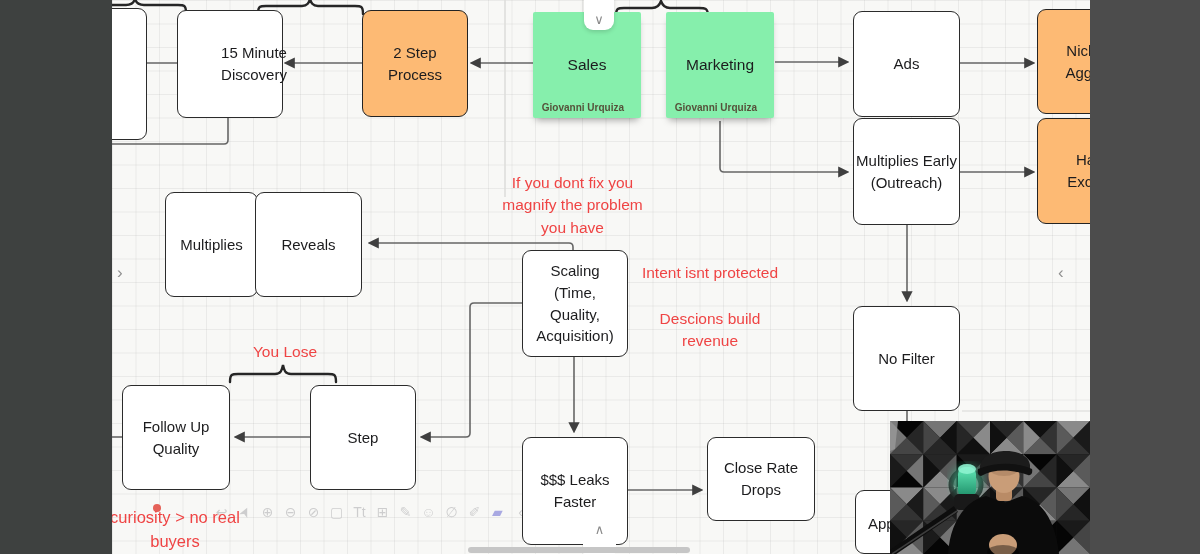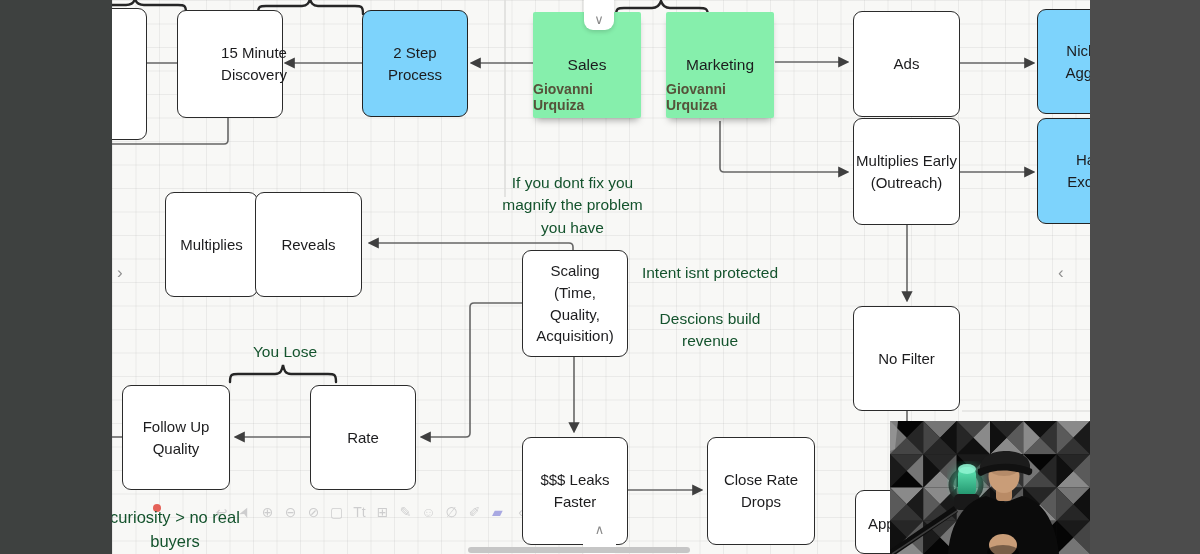--- a/index.html
+++ b/index.html
@@ -6,27 +6,27 @@
   #stage{position:relative;width:1200px;height:554px;overflow:hidden;
          font-family:"Liberation Sans","DejaVu Sans",sans-serif;background:#f8f8f6;}
   #canvas-grid{position:absolute;left:112px;top:0;width:978px;height:554px;background-color:#f8f8f6;
     background-image:linear-gradient(to right,rgba(178,178,178,.20) 1px,transparent 1px),
                      linear-gradient(to bottom,rgba(178,178,178,.20) 1px,transparent 1px);
     background-size:23.5px 23.5px;}
   svg.lines{position:absolute;left:0;top:0;pointer-events:none;}
   .box{position:absolute;background:#fff;border:1.7px solid #2b2b2b;border-radius:9px;
        display:flex;align-items:center;justify-content:center;text-align:center;
        font-size:15px;line-height:1.45;color:#1c1c1e;white-space:pre-line;box-sizing:border-box;}
-  .box.green{background:#7dd3fc;border-color:#232323;}
+  .box.green{background:#fdba74;border-color:#232323;}
   .box.appo{justify-content:flex-start;align-items:flex-start;padding:22px 0 0 12px;}
   .sticky{position:absolute;background:#86efac;display:flex;align-items:center;justify-content:center;
        font-size:15.5px;font-weight:500;color:#1c1c1e;border-radius:2px;box-sizing:border-box;
        box-shadow:0 5px 7px -3px rgba(0,0,0,.35);}
-  .sticky .author{position:absolute;right:17px;bottom:5px;font-size:14px;font-weight:700;color:#55523a;}
-  .note{position:absolute;text-align:center;font-size:15.5px;color:#14532d;
+  .sticky .author{position:absolute;right:17px;bottom:5px;font-size:10px;font-weight:700;color:#55523a;}
+  .note{position:absolute;text-align:center;font-size:15.5px;color:#ef4444;
         white-space:pre-line;line-height:1.45;}
   .note.big{font-size:16.5px;}
   .pill{position:absolute;background:#fff;display:flex;justify-content:center;
         color:#8a8a8a;font-size:13px;}
   #pill-top{left:584px;top:-9px;width:30px;height:39px;border-radius:9px;
         align-items:flex-end;padding-bottom:3px;box-shadow:0 2px 4px rgba(0,0,0,.15);box-sizing:border-box;}
   #pill-bottom{left:583px;top:519px;width:33px;height:40px;border-radius:10px;
         align-items:flex-start;padding-top:3px;box-sizing:border-box;}
   #tools{position:absolute;left:214px;top:504px;display:flex;gap:8px;}
   .ticon{width:15px;text-align:center;font-size:14px;color:#52525a;opacity:.25;}
@@ -97,24 +97,24 @@
 Exclu</div>
   <div class="box" style="left:165px;top:192px;width:93px;height:105px;">Multiplies</div>
   <div class="box" style="left:255px;top:192px;width:107px;height:105px;">Reveals</div>
   <div class="box" style="left:522px;top:250px;width:106px;height:107px;">Scaling
 (Time,
 Quality,
 Acquisition)</div>
   <div class="box" style="left:853px;top:306px;width:107px;height:105px;">No Filter</div>
   <div class="box" style="left:122px;top:385px;width:108px;height:105px;">Follow Up
 Quality</div>
-  <div class="box" style="left:310px;top:385px;width:106px;height:105px;">Rate</div>
+  <div class="box" style="left:310px;top:385px;width:106px;height:105px;">Step</div>
   <div class="box" style="left:522px;top:437px;width:106px;height:108px;">$$$ Leaks
 Faster</div>
-  <div class="box" style="left:707px;top:437px;width:108px;height:108px;">Close Rate
+  <div class="box" style="left:707px;top:437px;width:108px;height:84px;">Close Rate
 Drops</div>
   <div class="box appo" style="left:855px;top:490px;width:115px;height:64px;">Appo</div>
 
   <div class="sticky" style="left:533px;top:12px;width:108px;height:106px;">
     <span>Sales</span>
     <span class="author">Giovanni Urquiza</span>
   </div>
   <div class="sticky" style="left:666px;top:12px;width:108px;height:106px;">
     <span>Marketing</span>
     <span class="author">Giovanni Urquiza</span>

